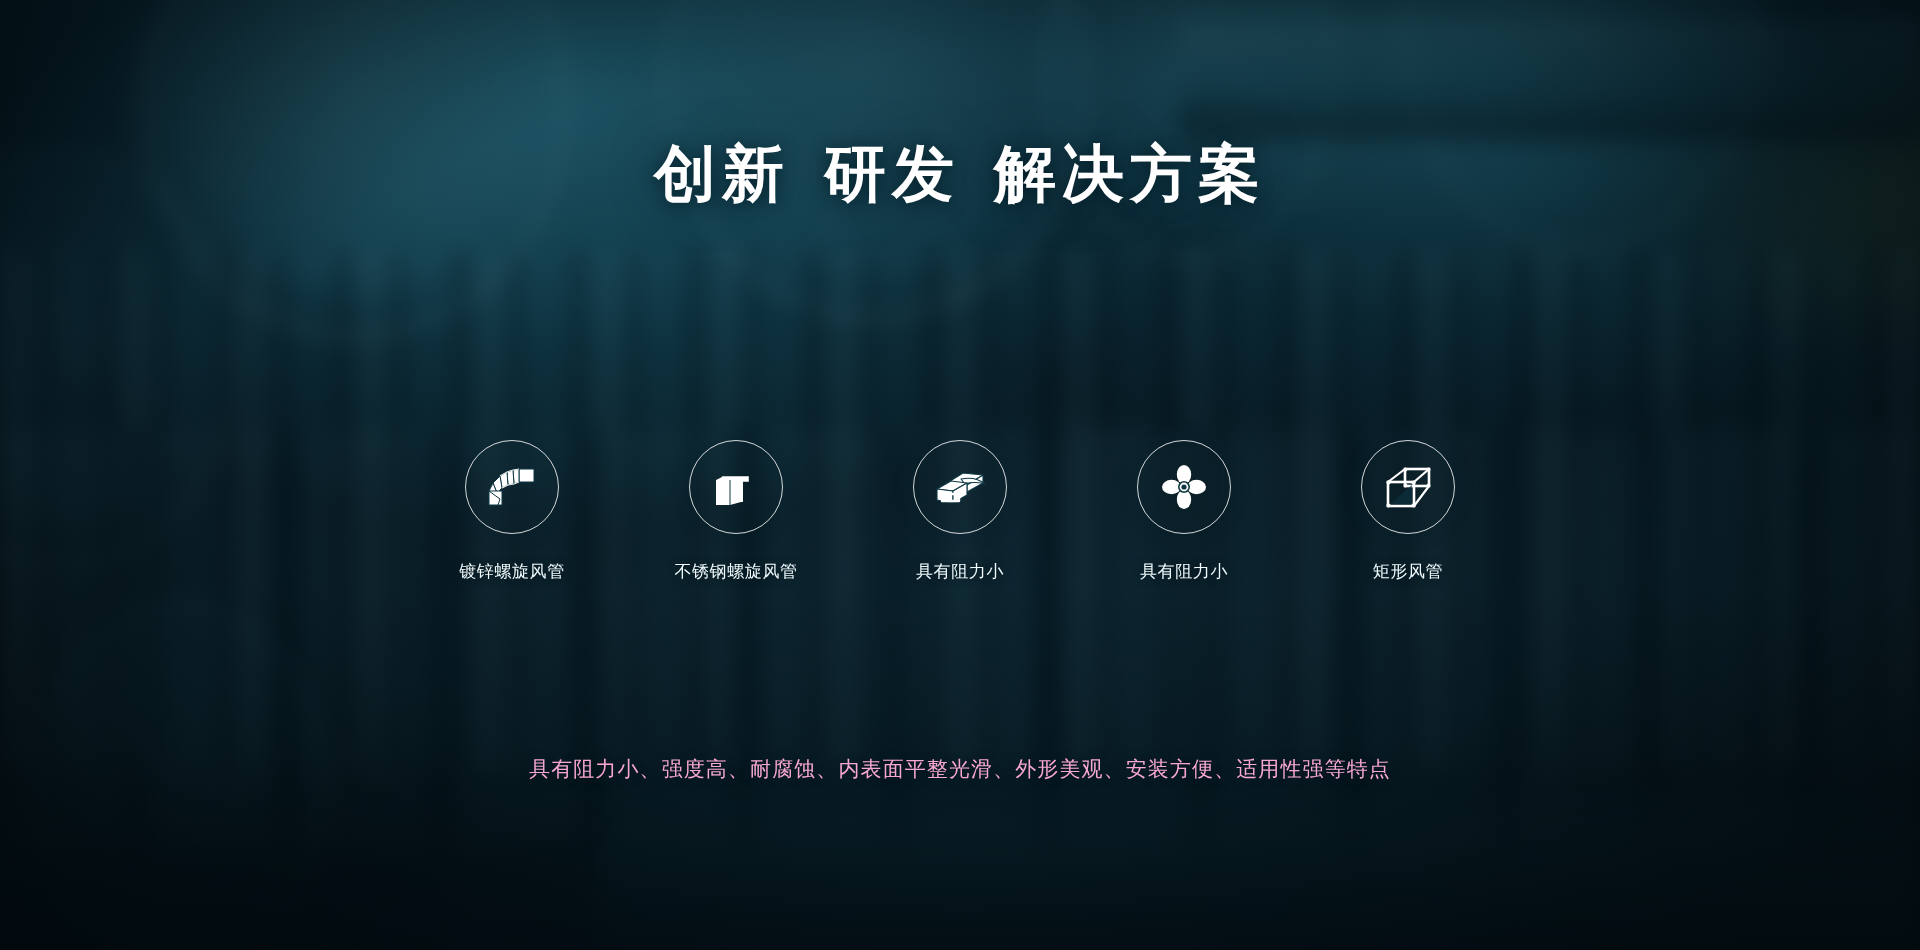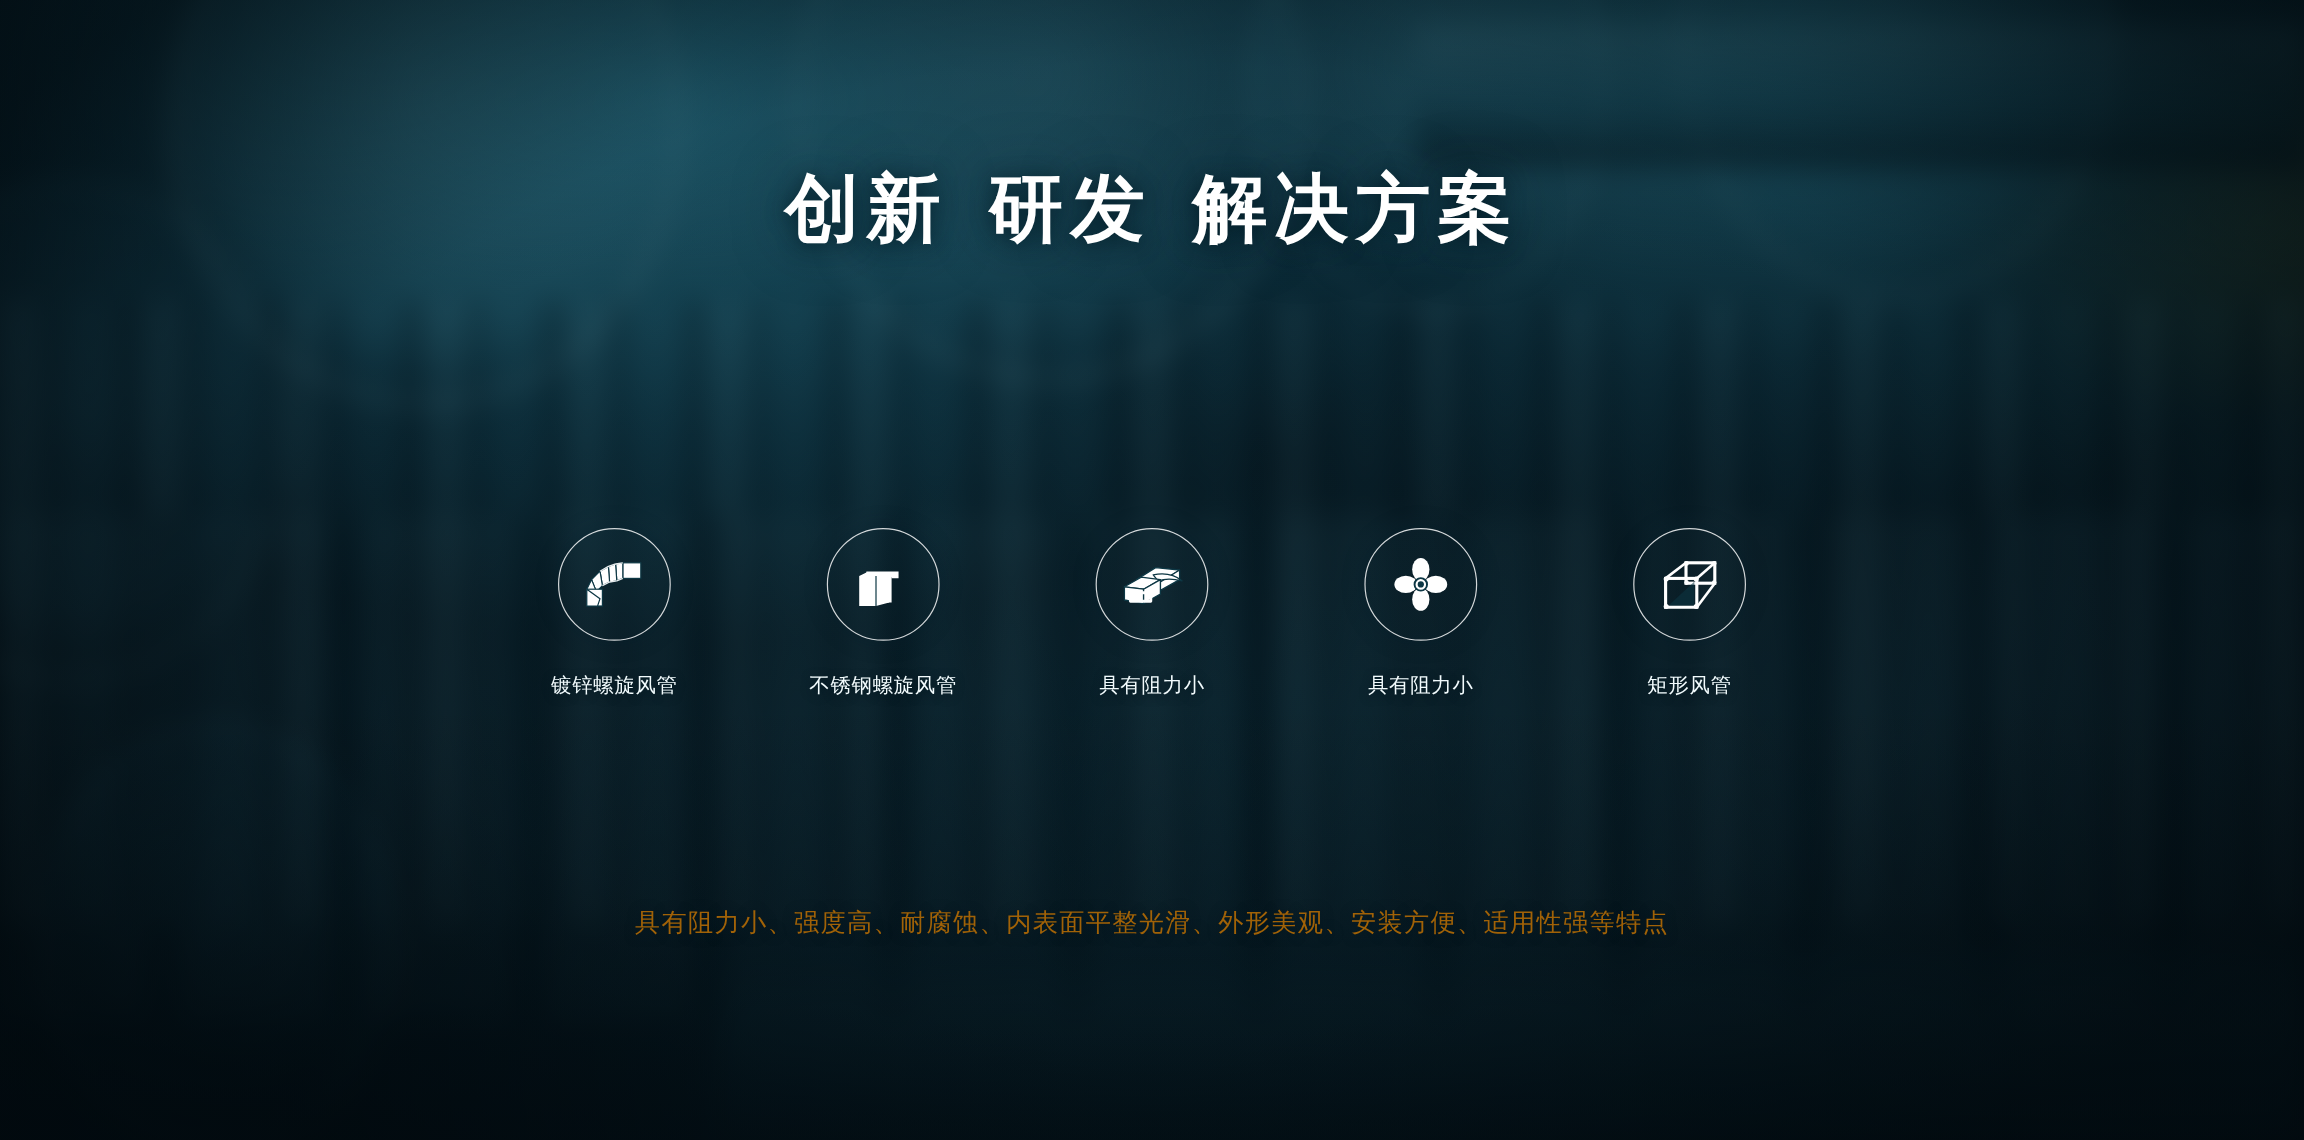--- a/index.html
+++ b/index.html
@@ -119,21 +119,21 @@
     box-shadow:0 0 18px rgba(0,30,44,.35);
   }
   .circle svg{display:block;}
   .item-label{
     margin-top:26px;color:#f2fbfd;font-size:17px;letter-spacing:.6px;
     text-shadow:0 1px 8px rgba(0,22,32,.85);white-space:nowrap;
   }
 
   .caption{
     position:absolute;left:0;right:0;top:755px;text-align:center;
-    color:#a16207;font-size:21px;letter-spacing:1.1px;
+    color:#f9a8d4;font-size:21px;letter-spacing:1.1px;
     text-shadow:0 1px 10px rgba(0,22,32,.85);white-space:nowrap;
   }
 </style>
 </head>
 <body>
 
 <div class="stage">
 
   <div class="bg">
     <div class="blurwrap">

